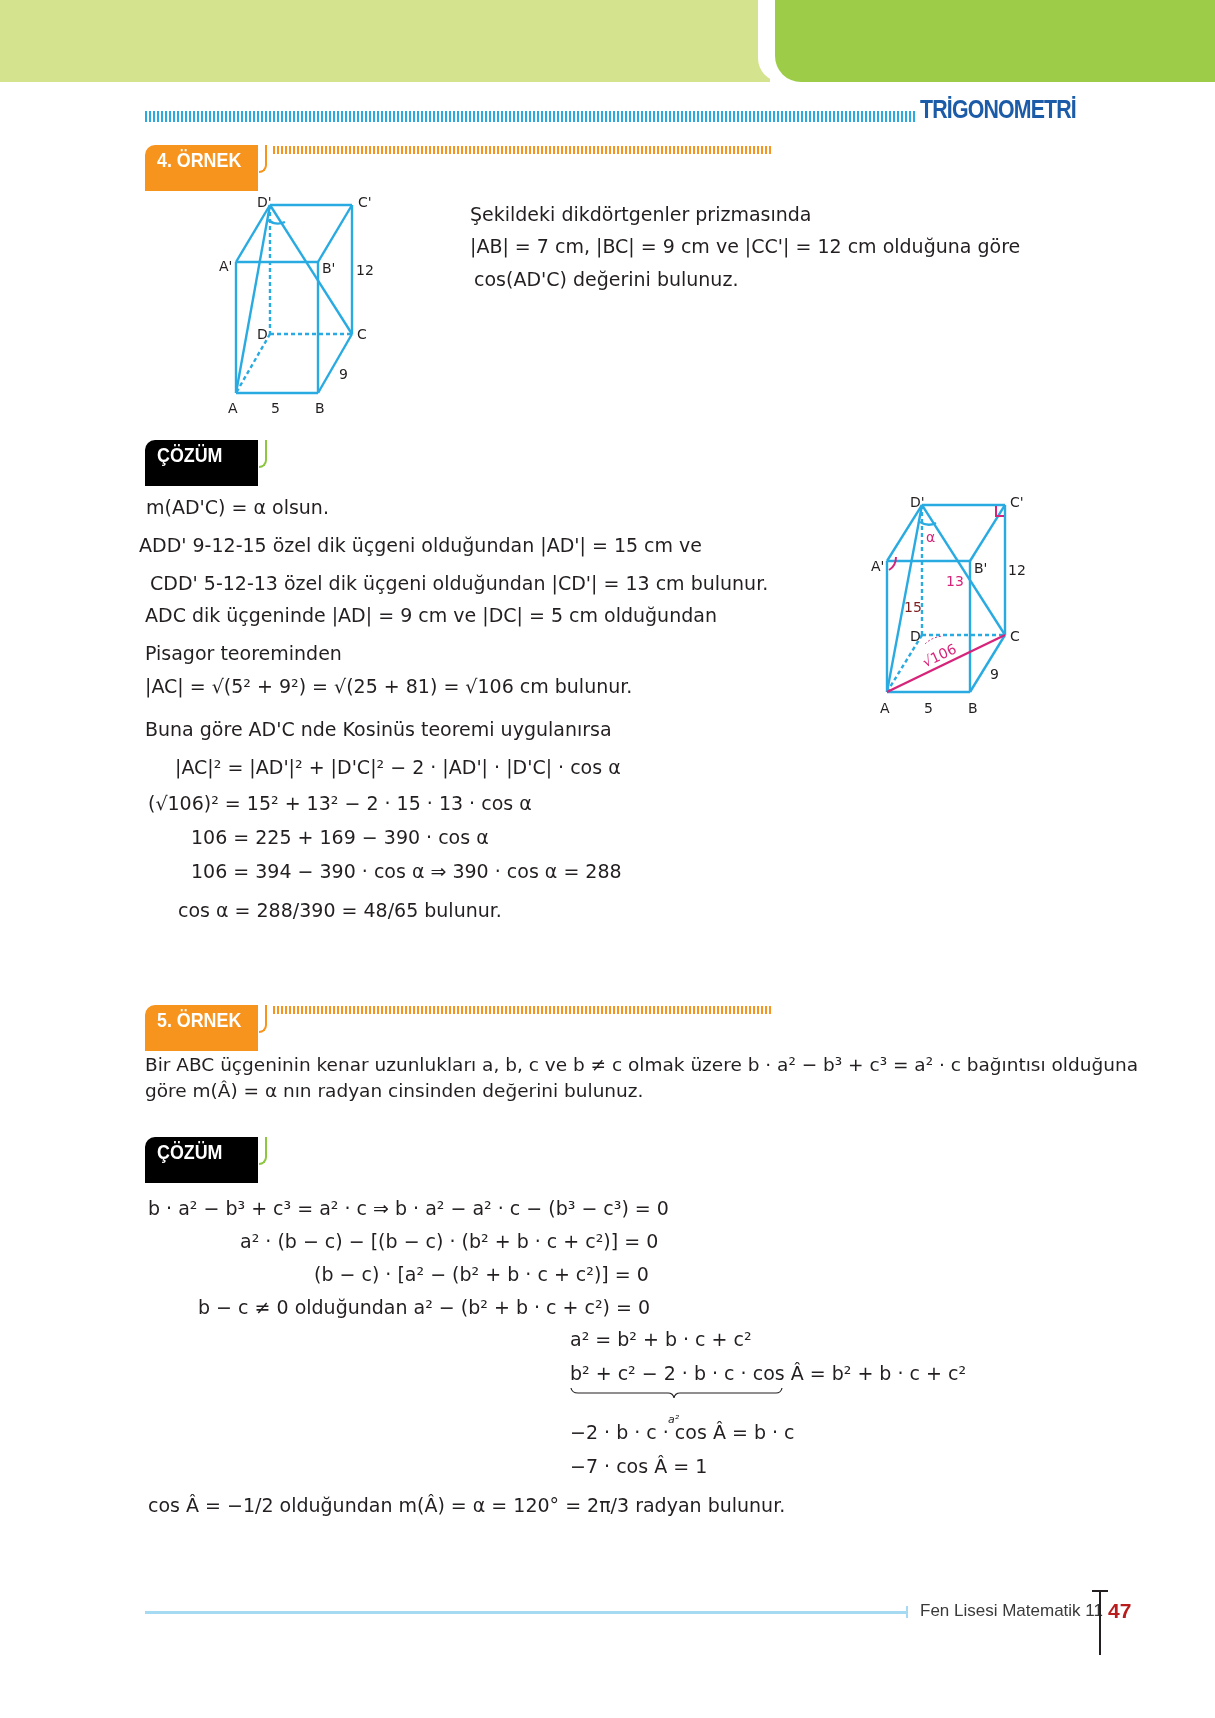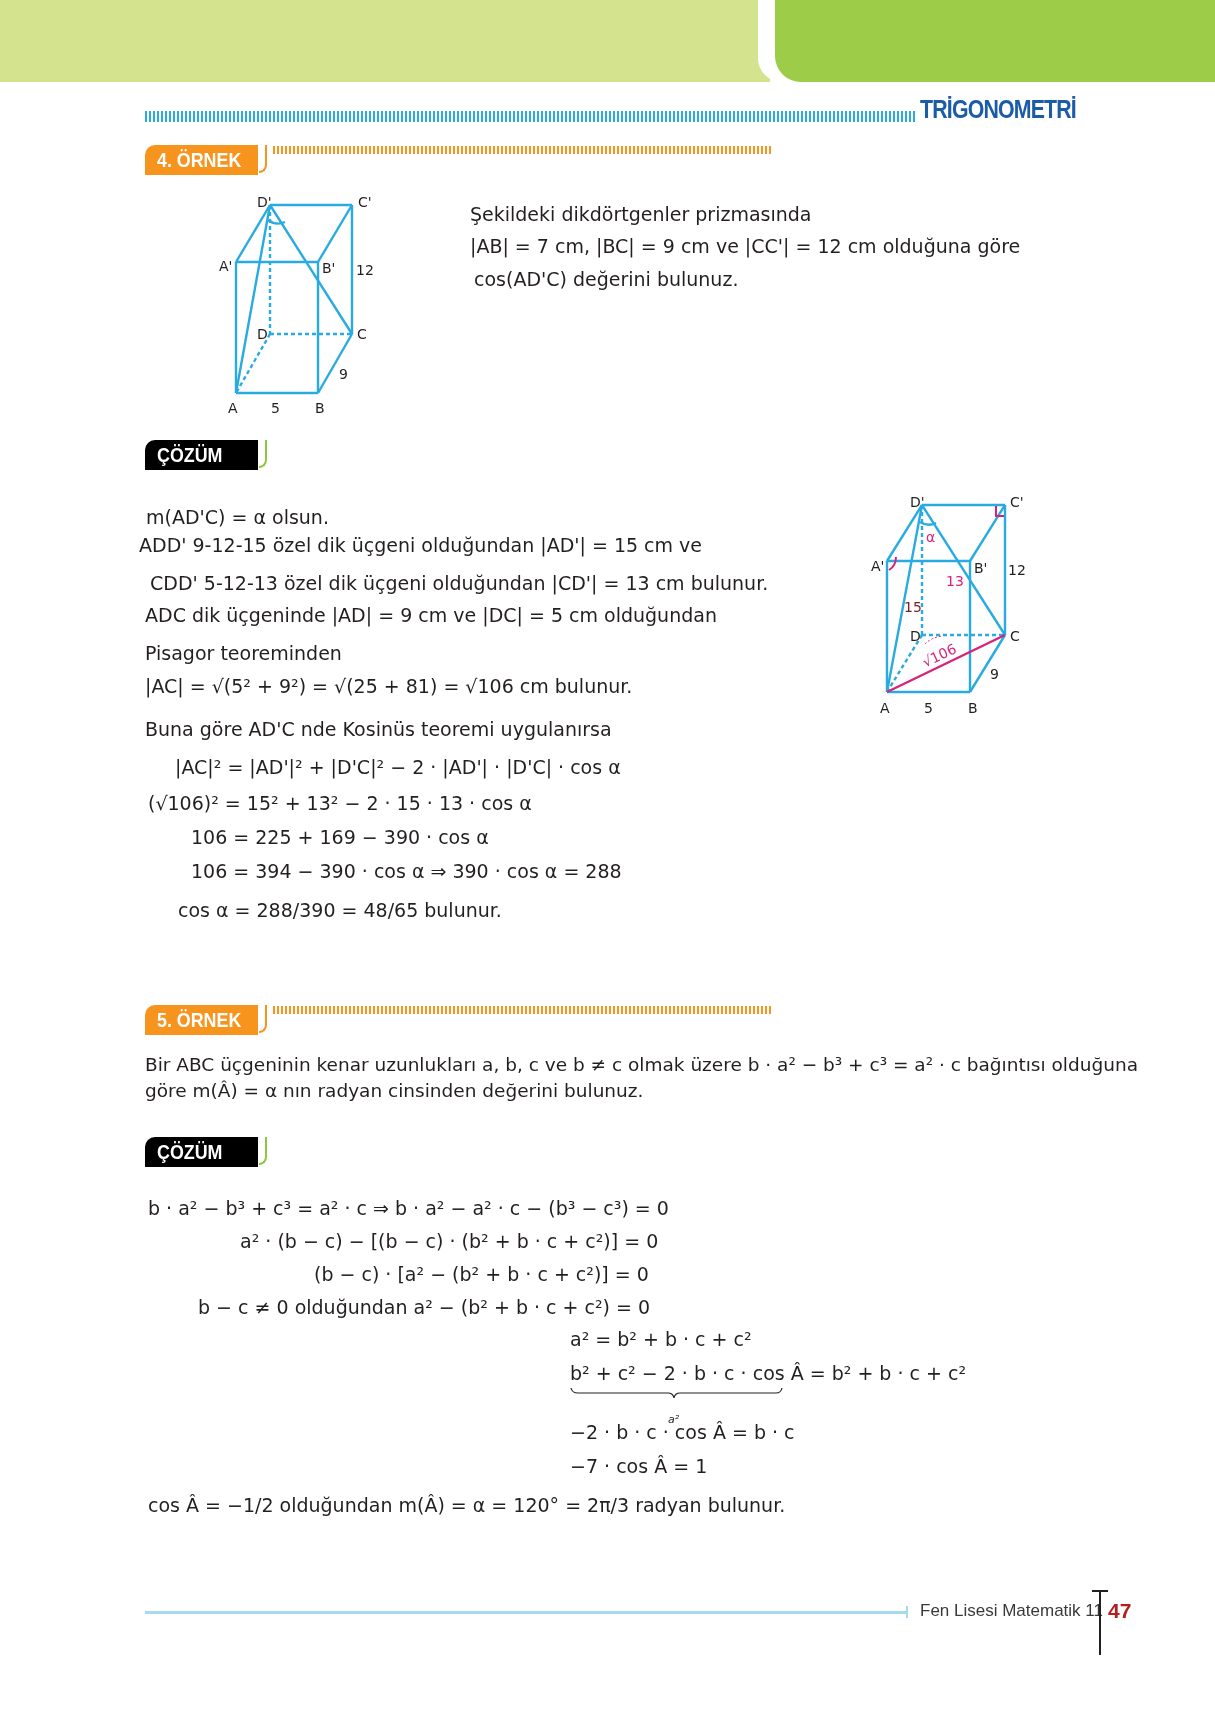--- a/index.html
+++ b/index.html
@@ -5,21 +5,21 @@
   html, body { margin:0; padding:0; }
   body { width:1215px; height:1718px; position:relative; background:#ffffff; overflow:hidden;
          font-family:"Liberation Sans", sans-serif; color:#231f20; }
   .hdr-light { position:absolute; left:0; top:0; width:770px; height:82px; background:#d4e38e; }
   .hdr-gap { position:absolute; left:758px; top:0; width:24px; height:82px; background:#ffffff; border-bottom-left-radius:26px; }
   .hdr-dark { position:absolute; left:775px; top:0; width:440px; height:82px; background:#9ccc48; border-bottom-left-radius:26px; }
   .ticks { position:absolute; height:11px;
            background: repeating-linear-gradient(90deg, var(--c) 0 2px, transparent 2px 4px); }
   .chapter { position:absolute; left:920px; top:94px; font-family:"Liberation Sans", sans-serif; font-weight:bold;
              font-size:26px; color:#1c5ba8; letter-spacing:-1px; transform:scaleX(0.82); transform-origin:left top; }
-  .badge { position:absolute; left:145px; width:116px; height:30px; border-top-left-radius:10px;
+  .badge { position:absolute; left:145px; width:116px; height:46px; border-top-left-radius:10px;
            color:#fff; font-weight:bold; font-size:21px; line-height:30px; padding-left:12px; box-sizing:border-box;
            border-right:3px solid #fff; }
   .badge span { display:inline-block; transform:scaleX(0.85); transform-origin:left center; }
   .badge::after { content:""; position:absolute; right:-9px; top:0; width:6px; height:26px;
                   border-right:2px solid var(--bc); border-bottom:2px solid var(--bc); border-bottom-right-radius:8px; }
   .orange { background:#f7941d; --bc:#f7941d; }
   .green { background:#000000; --bc:#8dc63f; }
   .txt { position:absolute; font-family:"DejaVu Sans", sans-serif; font-size:19px; white-space:nowrap; color:#231f20; line-height:24px; }
   svg { position:absolute; overflow:visible; }
   .footer-line { position:absolute; left:145px; top:1611px; width:763px; height:3px; background:#a6daf2; }
@@ -74,21 +74,21 @@
 <div class="txt" style="left:228px;top:396px;font-size:14px;">A</div>
 <div class="txt" style="left:271px;top:396px;font-size:14px;">5</div>
 <div class="txt" style="left:315px;top:396px;font-size:14px;">B</div>
 
 <div class="txt" style="left:470px;top:202px;">Şekildeki dikdörtgenler prizmasında</div>
 <div class="txt" style="left:470px;top:234px;">|AB| = 7 cm, |BC| = 9 cm ve |CC'| = 12 cm olduğuna göre</div>
 <div class="txt" style="left:474px;top:267px;">cos(AD'C) değerini bulunuz.</div>
 
 <div class="badge green" style="top:440px;"><span>ÇÖZÜM</span></div>
 
-<div class="txt" style="left:146px;top:495px;margin-top:10px;">m(AD'C) = α olsun.</div>
+<div class="txt" style="left:146px;top:495px;">m(AD'C) = α olsun.</div>
 <div class="txt" style="left:139px;top:533px;">ADD' 9-12-15 özel dik üçgeni olduğundan |AD'| = 15 cm ve</div>
 <div class="txt" style="left:150px;top:571px;">CDD' 5-12-13 özel dik üçgeni olduğundan |CD'| = 13 cm bulunur.</div>
 <div class="txt" style="left:145px;top:603px;">ADC dik üçgeninde |AD| = 9 cm ve |DC| = 5 cm olduğundan</div>
 <div class="txt" style="left:145px;top:641px;">Pisagor teoreminden</div>
 <div class="txt" style="left:145px;top:674px;">|AC| = √(5² + 9²) = √(25 + 81) = √106 cm bulunur.</div>
 <div class="txt" style="left:145px;top:717px;">Buna göre AD'C nde Kosinüs teoremi uygulanırsa</div>
 <div class="txt" style="left:175px;top:755px;">|AC|² = |AD'|² + |D'C|² − 2 · |AD'| · |D'C| · cos α</div>
 <div class="txt" style="left:148px;top:791px;">(√106)² = 15² + 13² − 2 · 15 · 13 · cos α</div>
 <div class="txt" style="left:191px;top:825px;">106 = 225 + 169 − 390 · cos α</div>
 <div class="txt" style="left:191px;top:859px;">106 = 394 − 390 · cos α ⇒ 390 · cos α = 288</div>

